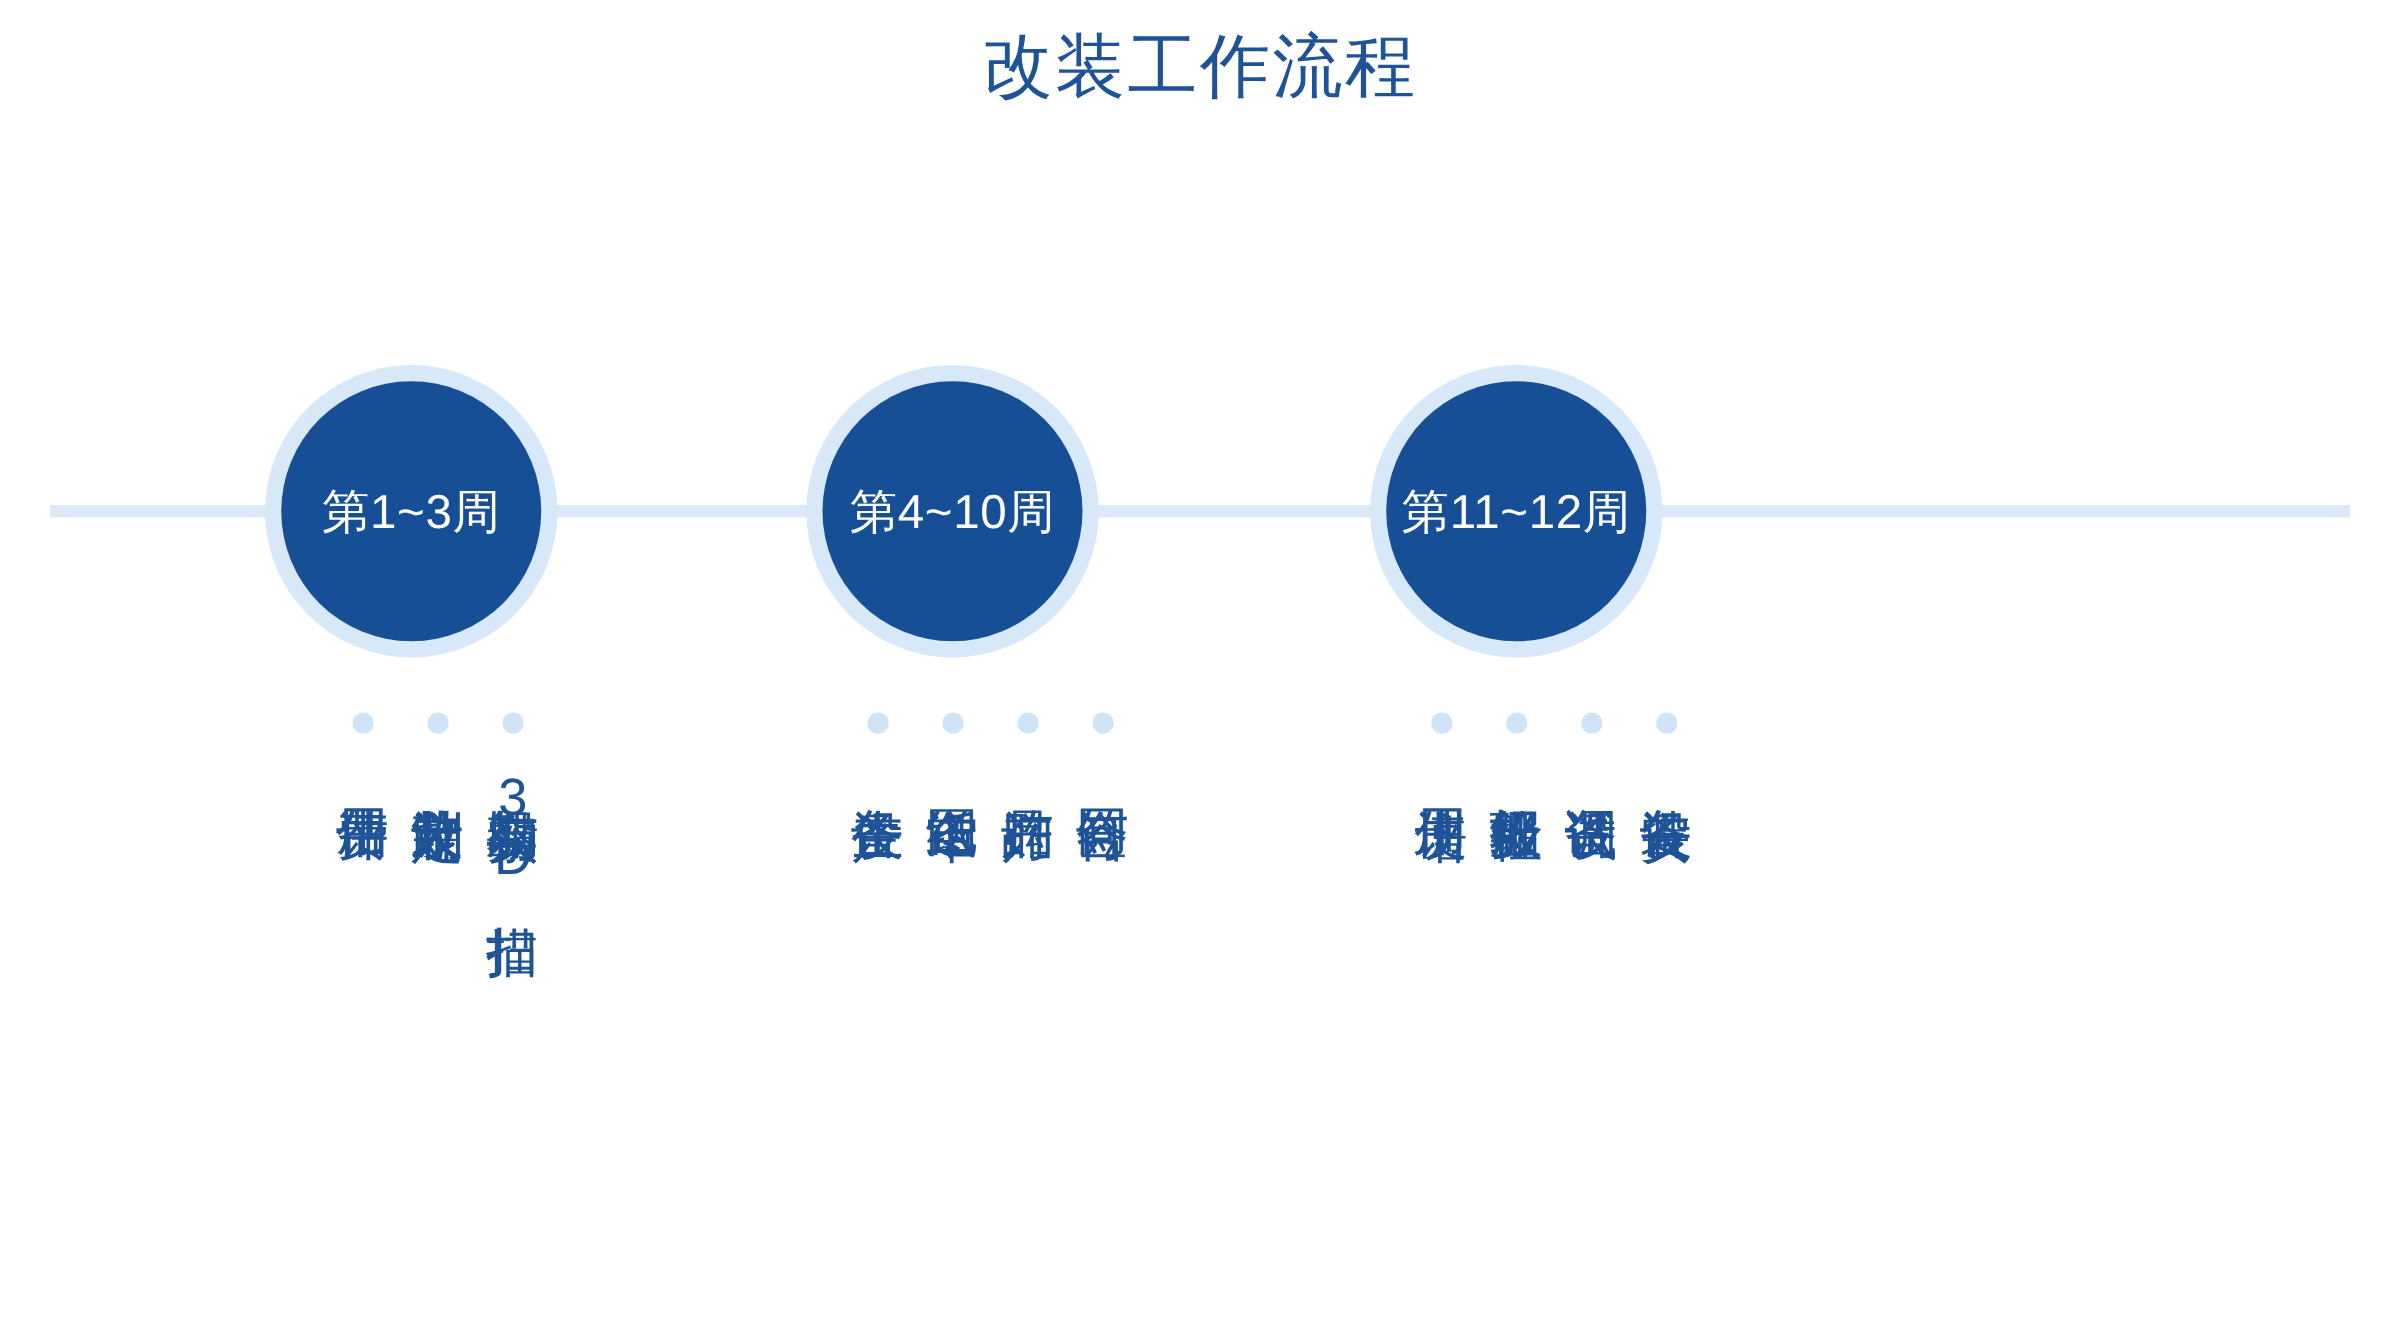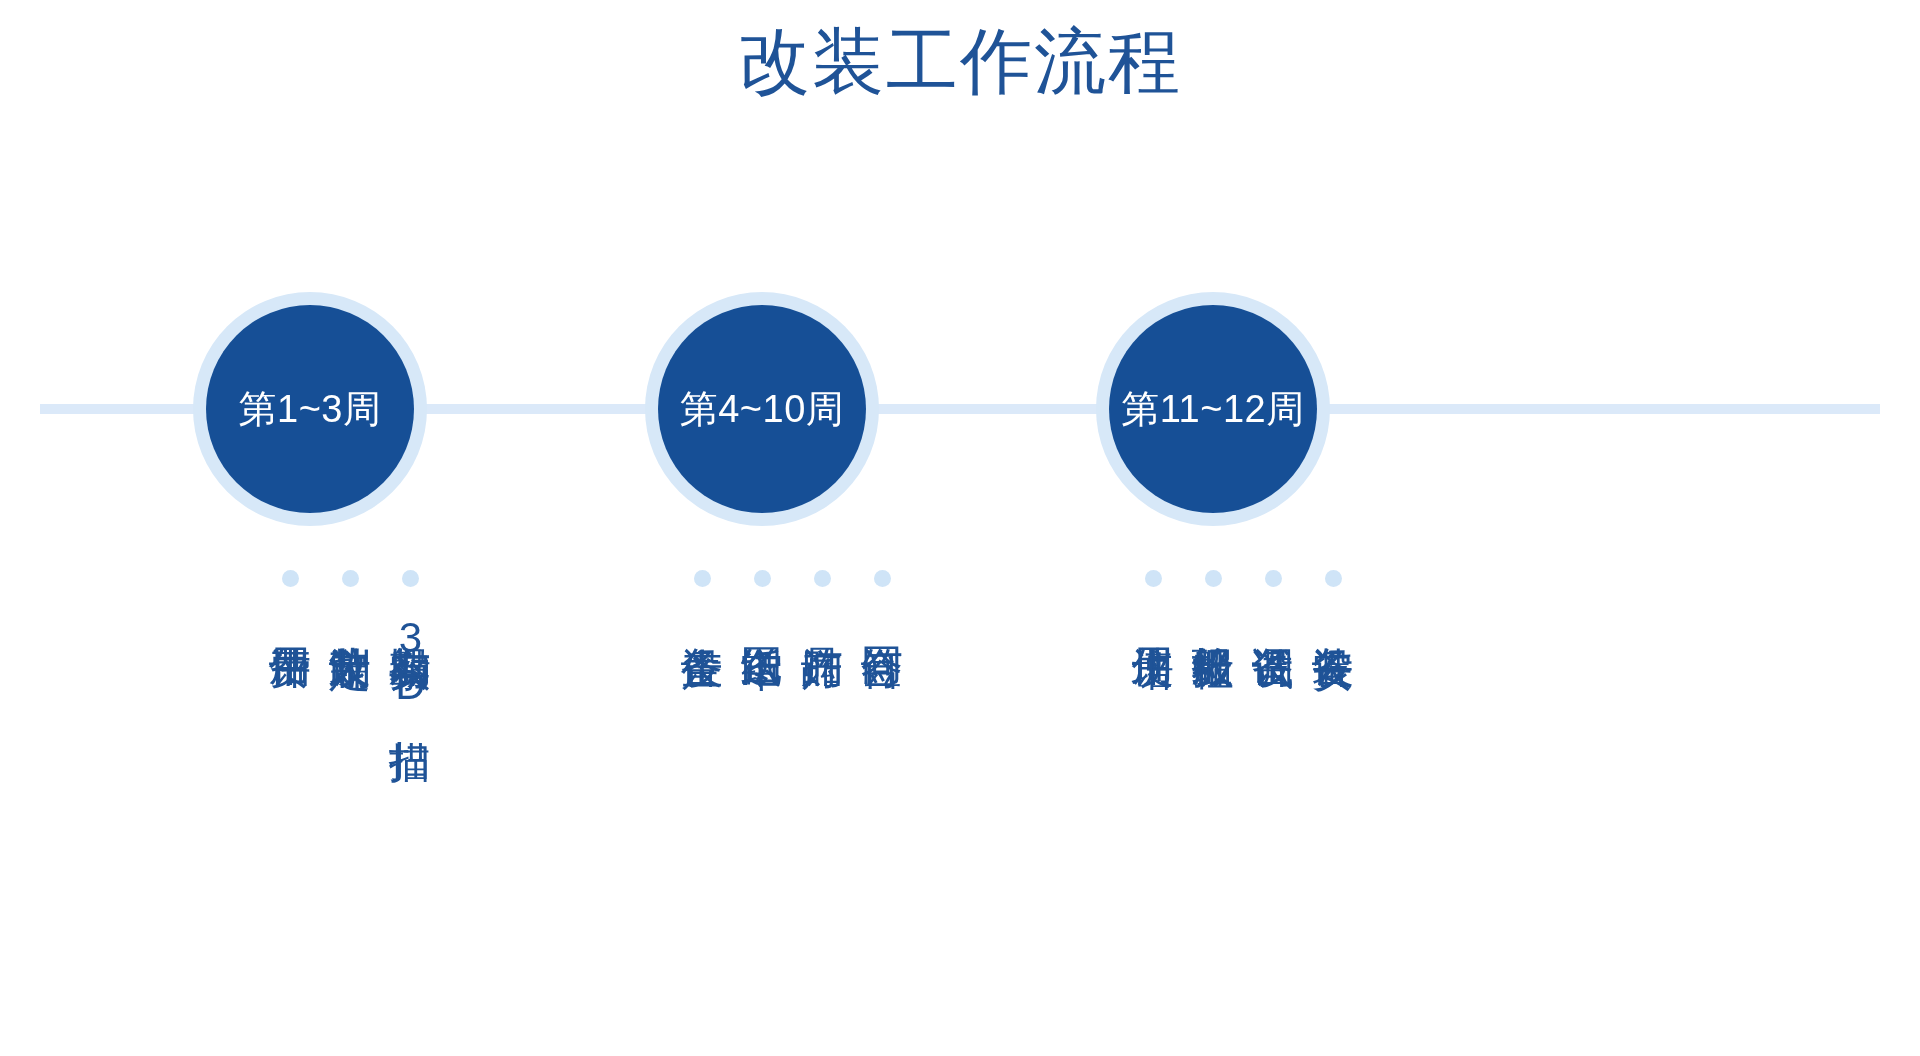--- a/index.html
+++ b/index.html
@@ -15,21 +15,21 @@
     font-family: "Liberation Sans", "DejaVu Sans", sans-serif;
   }
 
   
   .title {
     position: absolute;
     top: 22px;
     left: 0;
     width: 1920px;
     text-align: center;
-    font-size: 72px;
+    font-size: 56px;
     line-height: 1.1;
     font-weight: 500;
     color: #1F5397;
     letter-spacing: 2px;
     white-space: nowrap;
   }
 
   
   .rail {
     position: absolute;
@@ -111,21 +111,21 @@
 </style>
 </head>
 <body>
 
 <div class="title">改装工作流程</div>
 
 <div class="rail"></div>
 
 <div id="stages-root">
     <div class="stage">
-      <div class="circle-wrap" style="left: 193px; top: 292px; align-items: center;">
+      <div class="circle-wrap" style="left: 212px; top: 292px; align-items: center;">
         <div class="circle-inner">
           <div class="circle-label">第1~3周</div>
         </div>
       </div>
       <div class="columns" style="left: 260px; top: 570px;">
         <div class="col">
           <span class="dot"></span>
           <span class="vtext">实船勘察与3D扫描</span>
         </div>
         <div class="col">

